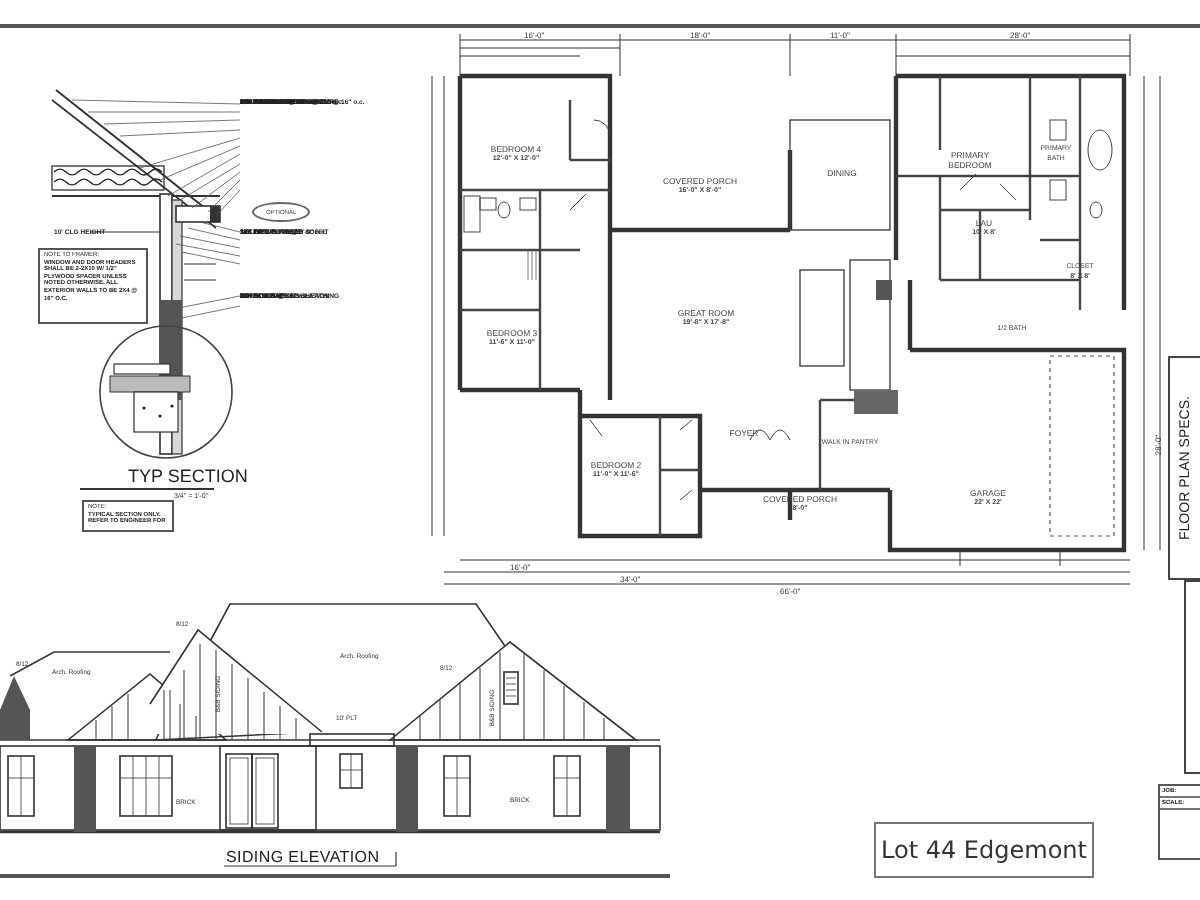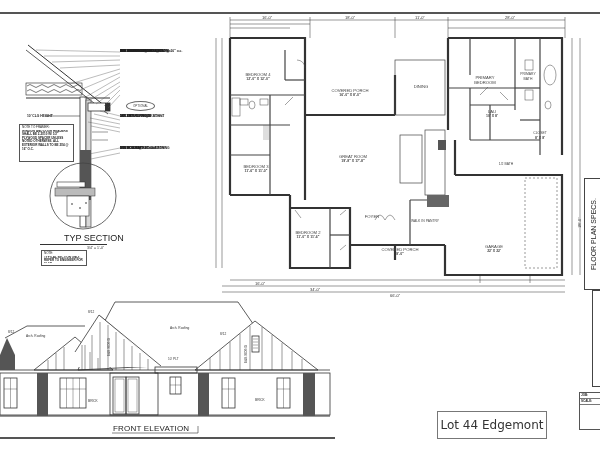--- a/index.html
+++ b/index.html
@@ -363,21 +363,21 @@
 <div class="roof-note" style="left:26px; top:334px;">Arch. Roofing</div>
 <div class="roof-note" style="left:170px; top:326px;">Arch. Roofing</div>
 <div class="roof-note" style="left:8px; top:330px;">8/12</div>
 <div class="roof-note" style="left:88px; top:310px;">8/12</div>
 <div class="roof-note" style="left:220px; top:332px;">8/12</div>
 <div class="roof-note" style="left:168px; top:357px;">10' PLT</div>
 <div class="roof-note" style="left:100px; top:345px; transform:rotate(-90deg);">B&amp;B SIDING</div>
 <div class="roof-note" style="left:237px; top:352px; transform:rotate(-90deg);">B&amp;B SIDING</div>
 <div class="roof-note" style="left:88px; top:399px;">BRICK</div>
 <div class="roof-note" style="left:255px; top:398px;">BRICK</div>
-<div class="elev-title" style="left:113px; top:424px;">FRONT ELEVATION</div>
+<div class="elev-title" style="left:113px; top:424px;">SIDING ELEVATION</div>
 
 <div class="lot-box">Lot 44 Edgemont</div>
 <div class="spec-vert">
     <span>FLOOR PLAN SPECS.</span>
   </div>
 <div style="position:absolute; left:592px; top:290px; width:8px; height:95px; border:1px solid #444; border-right:none;"></div>
 <div class="job-box">
   <div>JOB:</div>
   <div>SCALE:</div>
 </div>

